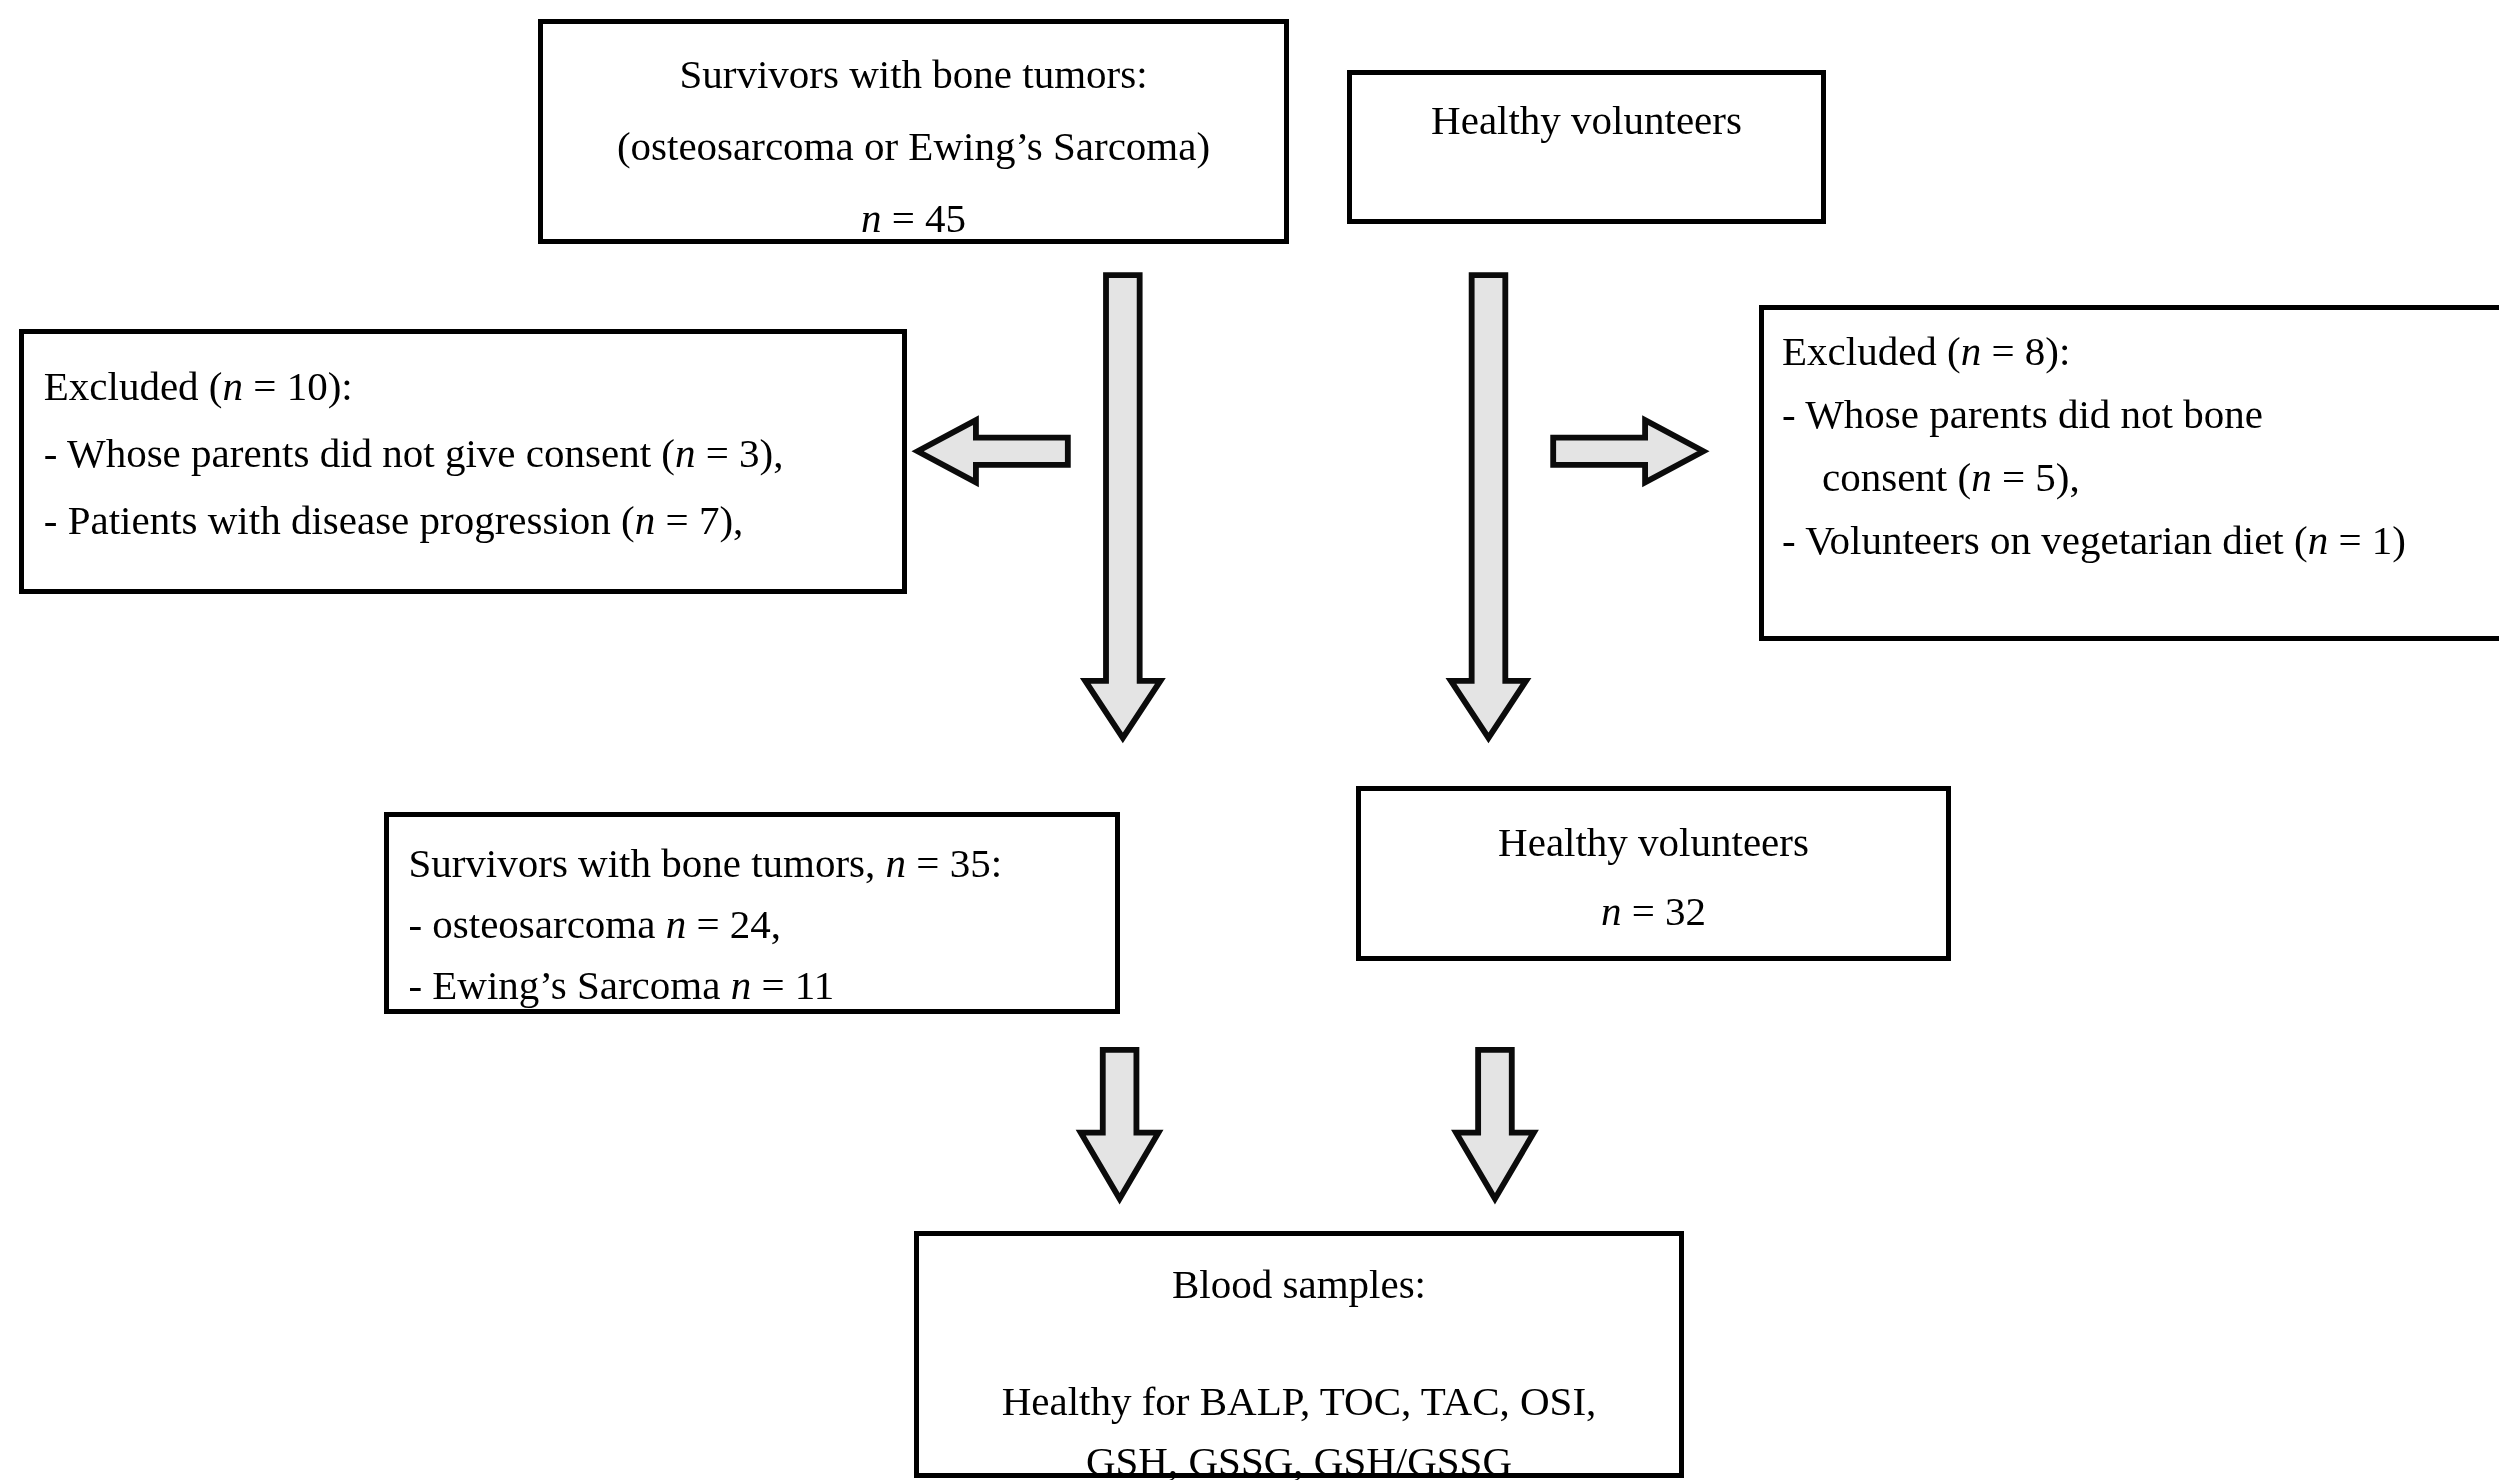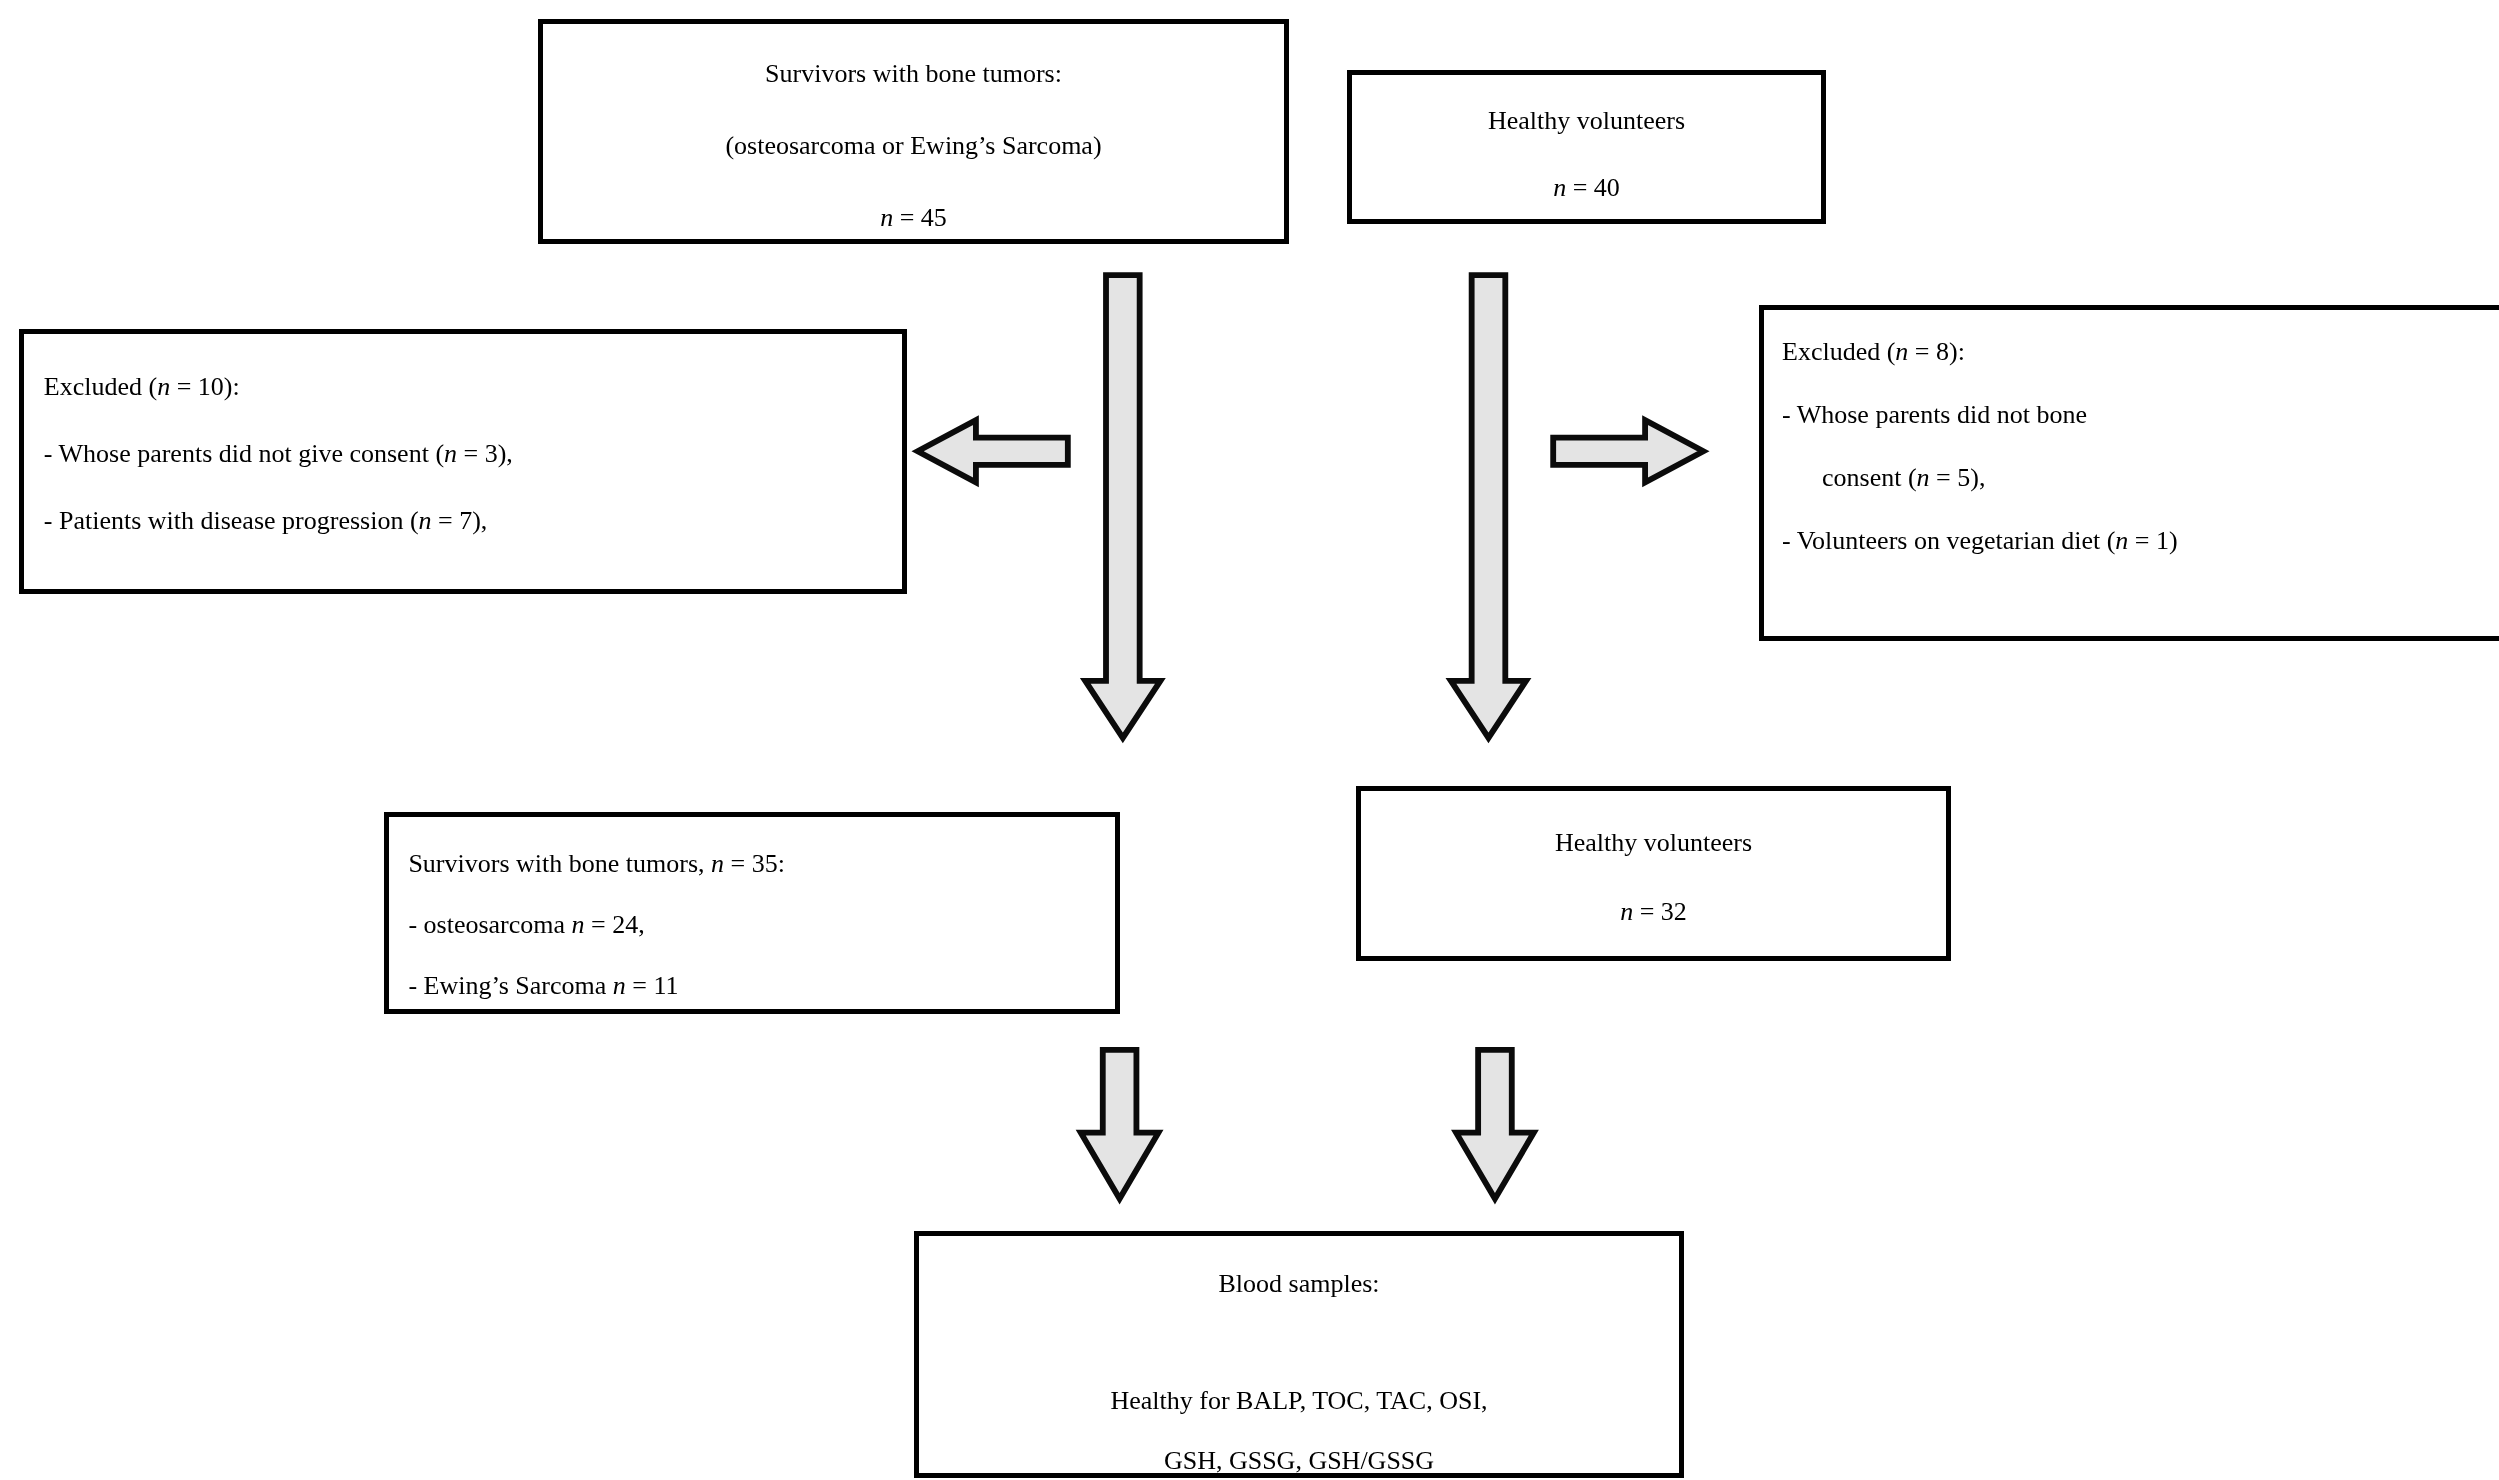--- a/index.html
+++ b/index.html
@@ -11,21 +11,21 @@
     font-family:"Liberation Serif","DejaVu Serif",serif;
     color:#000000;
     overflow:hidden;
   }
   .arrow-layer{position:absolute;left:0;top:0;width:2500px;height:1481px;}
   .box{
     position:absolute;
     box-sizing:border-box;
     border:5.2px solid #000000;
     background:#ffffff;
-    font-size:26px;
+    font-size:41px;
   }
   .tl{white-space:nowrap;}
   .center{text-align:center;}
   
   .b-top-left   {left:538px;  top:19px;   width:751px; height:225px; padding-top:14.2px;  line-height:72px;}
   .b-top-right  {left:1347px; top:70px;  width:479px;  height:154px; padding-top:11.6px;  line-height:67px;}
   .b-excl-left  {left:19.4px;   top:329px;  width:888px; height:265px; padding:19.4px 0 0 19.4px; line-height:67px;}
   .b-excl-right {left:1759px; top:305px;  width:900px; height:336px; padding:10.4px 0 0 18px; line-height:63px;}
   .b-mid-left   {left:384px;  top:812px; width:736px; height:202px; padding:15.5px 0 0 19.4px; line-height:61px;}
   .b-mid-right  {left:1356px; top:786px; width:595px;  height:175px; padding-top:17px;  line-height:69px;}
@@ -50,21 +50,20 @@
   </svg>
 
   <div class="box center b-top-left">
     <div class="tl">Survivors with bone tumors:</div>
     <div class="tl">(osteosarcoma or Ewing’s Sarcoma)</div>
     <div class="tl"><i>n</i> = 45</div>
   </div>
 
   <div class="box center b-top-right">
     <div class="tl">Healthy volunteers</div>
-    <div class="tl"><i>n</i> = 40</div>
   </div>
 
   <div class="box b-excl-left">
     <div class="tl">Excluded (<i>n</i> = 10):</div>
     <div class="tl">- Whose parents did not give consent (<i>n</i> = 3),</div>
     <div class="tl">- Patients with disease progression (<i>n</i> = 7),</div>
   </div>
 
   <div class="box b-excl-right">
     <div class="tl">Excluded (<i>n</i> = 8):</div>

